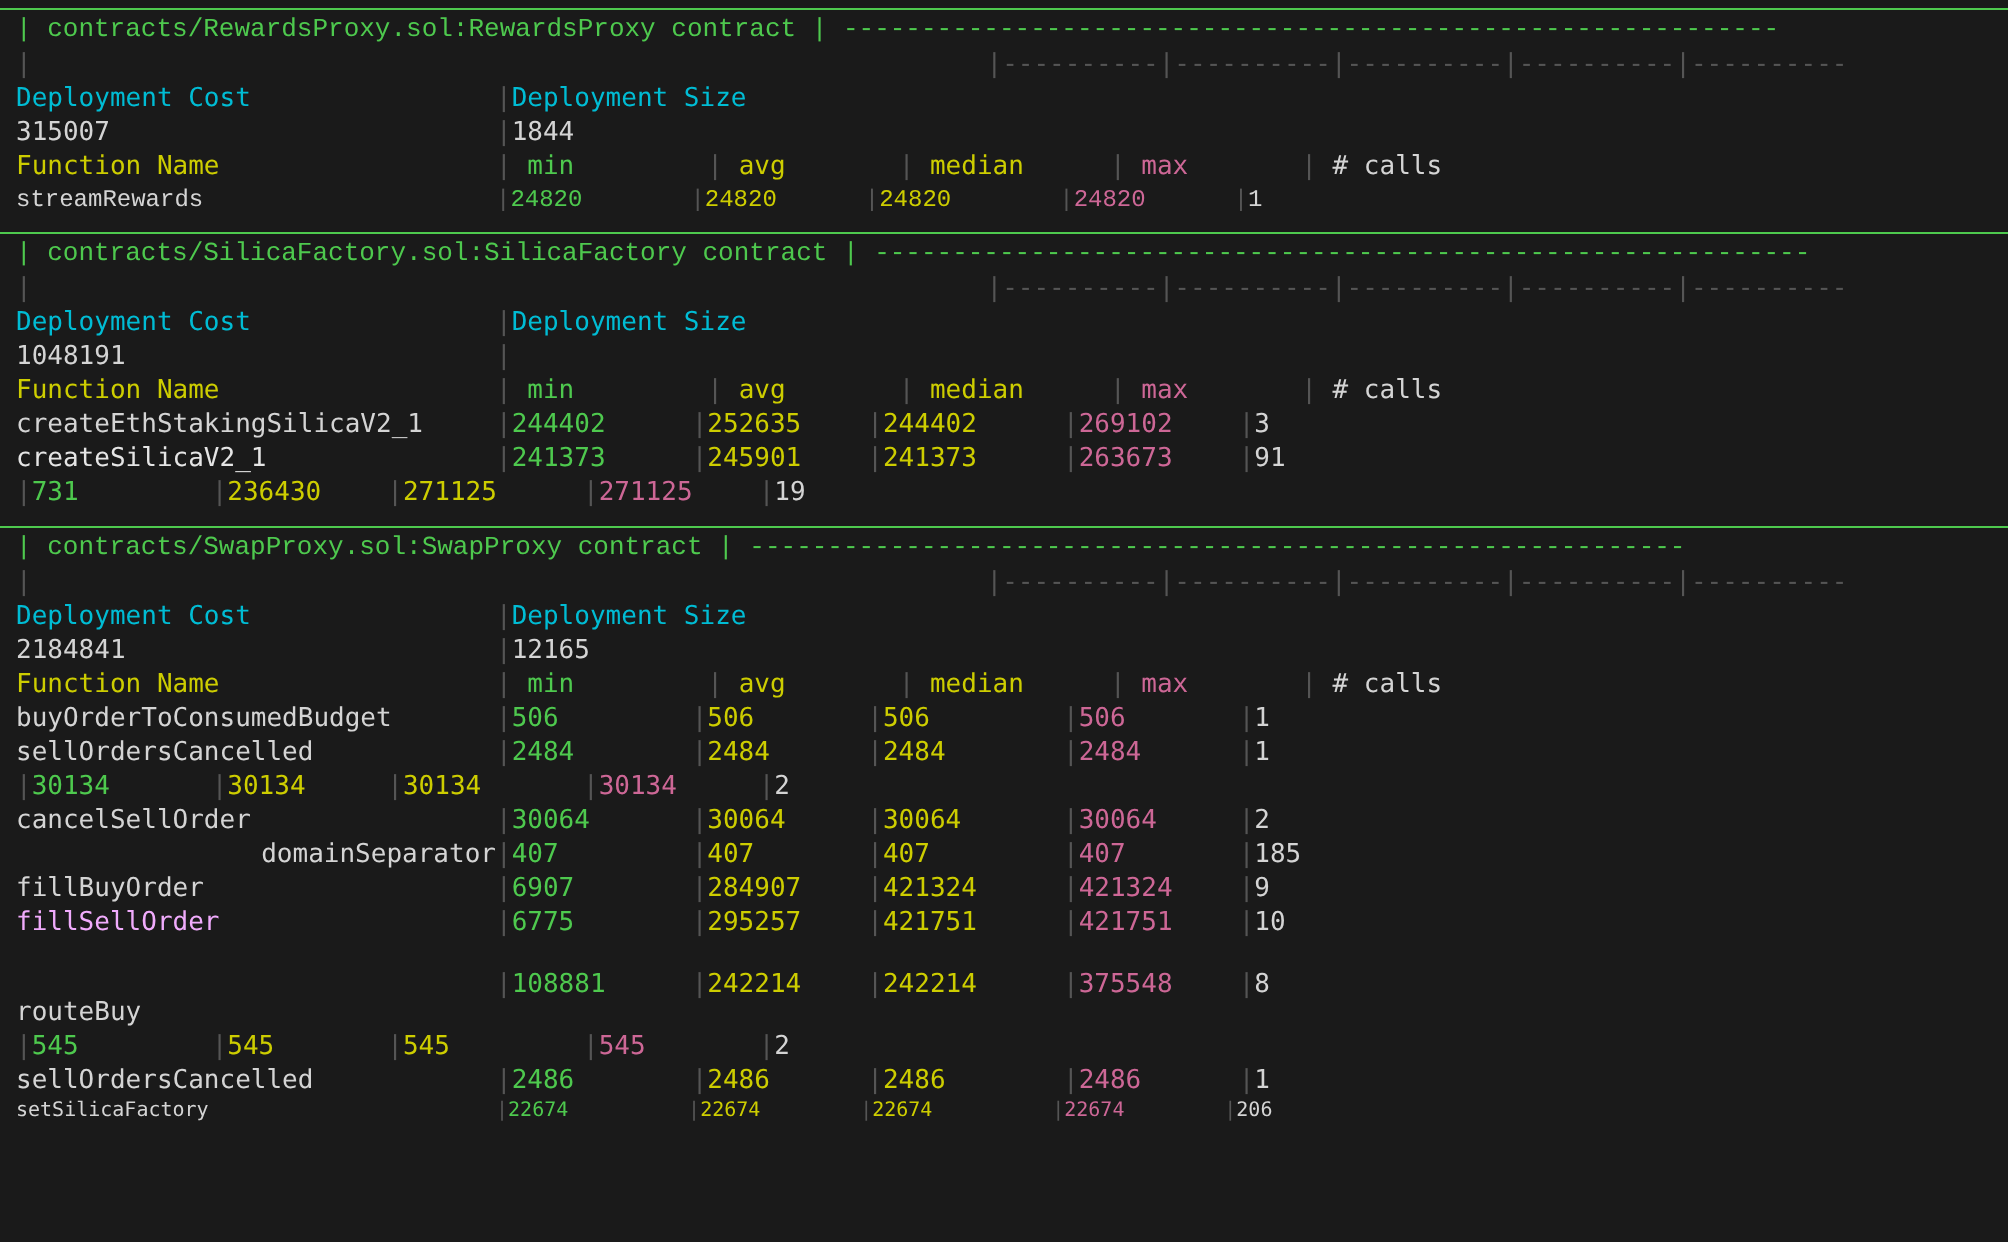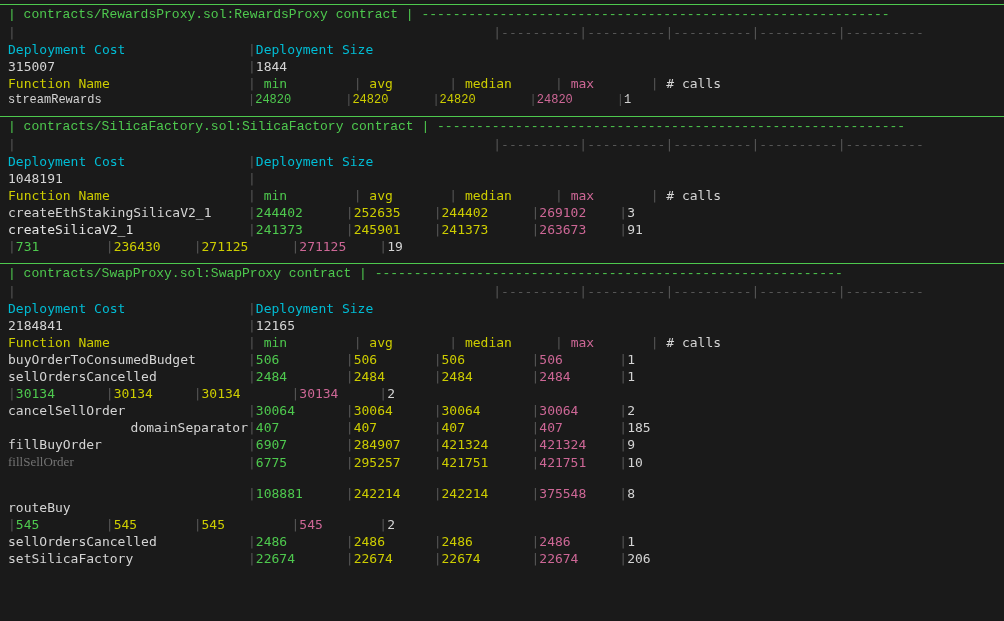--- a/index.html
+++ b/index.html
@@ -188,21 +188,21 @@
         <span style="color: rgb(85, 85, 85);">| </span>
         <span style="color: rgb(205, 205, 0); width: 80px; display: inline-block;">284907</span>
         <span style="color: rgb(85, 85, 85);">| </span>
         <span style="color: rgb(205, 205, 0); width: 90px; display: inline-block;">421324</span>
         <span style="color: rgb(85, 85, 85);">| </span>
         <span style="color: rgb(205, 103, 150); width: 80px; display: inline-block;">421324</span>
         <span style="color: rgb(85, 85, 85);">| </span>
         <span style="color: rgb(212, 212, 212); width: 80px; display: inline-block;">9</span>
       </div>
       <div style="display: flex; padding: 1px 8px; align-items: center; font-family: monospace; font-size: 13px;">
-        <span style="color: #737373; width: 240px; display: inline-block; font-family: Liberation Serif, serif;">fillSellOrder</span>
+        <span style="color: #f0abfc; width: 240px; display: inline-block;">fillSellOrder</span>
         <span style="color: rgb(85, 85, 85);">| </span>
         <span style="color: rgb(78, 201, 78); width: 90px; display: inline-block;">6775</span>
         <span style="color: rgb(85, 85, 85);">| </span>
         <span style="color: rgb(205, 205, 0); width: 80px; display: inline-block;">295257</span>
         <span style="color: rgb(85, 85, 85);">| </span>
         <span style="color: rgb(205, 205, 0); width: 90px; display: inline-block;">421751</span>
         <span style="color: rgb(85, 85, 85);">| </span>
         <span style="color: rgb(205, 103, 150); width: 80px; display: inline-block;">421751</span>
         <span style="color: rgb(85, 85, 85);">| </span>
         <span style="color: rgb(212, 212, 212); width: 80px; display: inline-block;">10</span>
@@ -238,21 +238,21 @@
         <span style="color: rgb(78, 201, 78); width: 90px; display: inline-block;">2486</span>
         <span style="color: rgb(85, 85, 85);">| </span>
         <span style="color: rgb(205, 205, 0); width: 80px; display: inline-block;">2486</span>
         <span style="color: rgb(85, 85, 85);">| </span>
         <span style="color: rgb(205, 205, 0); width: 90px; display: inline-block;">2486</span>
         <span style="color: rgb(85, 85, 85);">| </span>
         <span style="color: rgb(205, 103, 150); width: 80px; display: inline-block;">2486</span>
         <span style="color: rgb(85, 85, 85);">| </span>
         <span style="color: rgb(212, 212, 212); width: 80px; display: inline-block;">1</span>
       </div>
-      <div style="display: flex; padding: 1px 8px; align-items: center; font-family: monospace; font-size: 13px;">
+      <div style="display: flex; padding: 1px 8px; align-items: center; font-family: monospace; font-size: 10px;">
         <span style="color: rgb(212, 212, 212); width: 240px; display: inline-block;">setSilicaFactory</span>
         <span style="color: rgb(85, 85, 85);">| </span>
         <span style="color: rgb(78, 201, 78); width: 90px; display: inline-block;">22674</span>
         <span style="color: rgb(85, 85, 85);">| </span>
         <span style="color: rgb(205, 205, 0); width: 80px; display: inline-block;">22674</span>
         <span style="color: rgb(85, 85, 85);">| </span>
         <span style="color: rgb(205, 205, 0); width: 90px; display: inline-block;">22674</span>
         <span style="color: rgb(85, 85, 85);">| </span>
         <span style="color: rgb(205, 103, 150); width: 80px; display: inline-block;">22674</span>
         <span style="color: rgb(85, 85, 85);">| </span>

